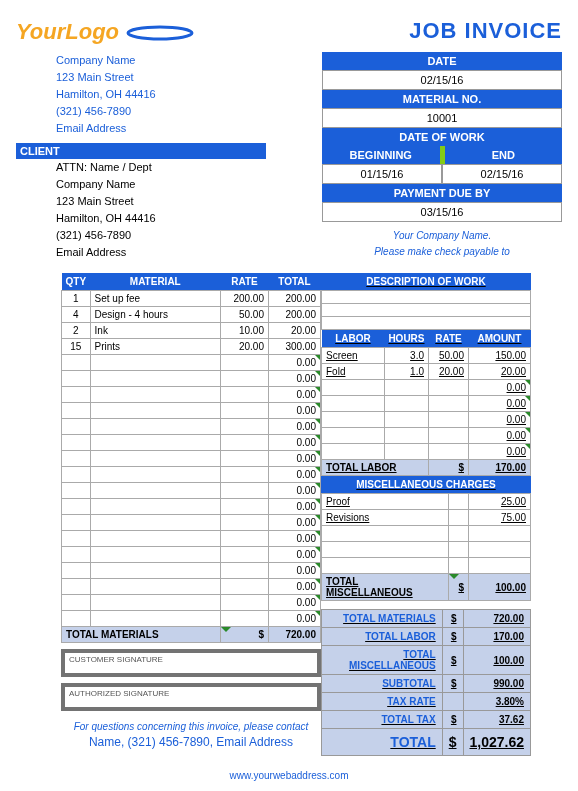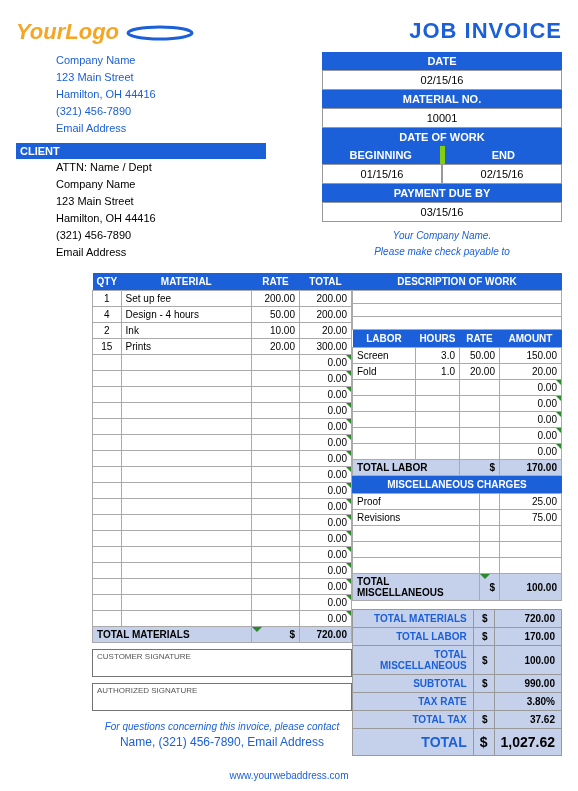--- a/index.html
+++ b/index.html
@@ -12,31 +12,31 @@
 .left-col { width: 250px; }
 .right-col { width: 240px; }
 .company-info div, .client-info div { color: #1b5fd9; font-size: 11px; line-height: 17px; margin-left: 40px; }
 .client-info div { color: #000; }
 .client-header { background: #1b5fd9; color: #fff; font-weight: bold; padding: 2px 4px; font-size: 11px; margin-top: 6px; }
 .hdr { background: #1b5fd9; color: #fff; font-weight: bold; text-align: center; padding: 3px 0; font-size: 11px; }
 .val { border: 1px solid #999; text-align: center; padding: 3px 0; font-size: 11px; background:#fff; }
 .split2 { display: flex; }
 .split2 > div { flex: 1; }
 .payable { color: #1b5fd9; text-align: center; font-style: italic; font-size: 10px; line-height: 16px; margin-top: 6px; }
-.tables-row { display: flex; justify-content: flex-end; margin-top: 12px; margin-left: 45px; }
+.tables-row { display: flex; justify-content: flex-start; margin-top: 12px; margin-left: 45px; }
 table { border-collapse: collapse; width: 100%; font-size: 10px; }
 th { background: #1b5fd9; color: #fff; padding: 3px 4px; font-size: 10px; text-align: center; }
 td { border: 1px solid #aaa; padding: 2px 4px; height: 16px; }
 .num { text-align: right; }
 .ctr { text-align: center; }
 .left-tbl { width: 260px; }
-.right-tbl-col { width: 210px; }
+.right-tbl-col { width: 210px; text-decoration: underline; }
 .total-row td { background: #c5d1ea; font-weight: bold; }
 .subhdr { background: #1b5fd9; color: #fff; font-weight: bold; text-align: center; padding: 3px 0; font-size: 10px; }
-.sig-box { border:1px solid #737373; margin-top:6px; height:28px; padding:2px 4px; font-size:8px; color:#555; }
+.sig-box { border:4px solid #737373; margin-top:6px; height:28px; padding:2px 4px; font-size:8px; color:#555; }
 .contact { margin-top:10px; color:#1b5fd9; font-style:italic; font-size:10px; text-align:center; }
 .contact2 { color:#1b5fd9; font-size:12px; text-align:center; margin-top:3px; }
 .summary-tbl td { background:#c5d1ea; border:1px solid #999; padding:3px 6px; font-weight:bold; color:#1b5fd9; }
 .summary-tbl .amt { color:#000; text-align:right; }
 .summary-tbl .lbl { text-align:right; }
 .grand-row td { font-size:14px; padding:5px 6px; }
 .web { text-align:center; color:#1b5fd9; font-size:10px; margin-top:14px; }
 .mark { position:relative; }
 .mark:after { content:""; position:absolute; top:0; right:0; width:0; height:0; border-left:5px solid transparent; border-top:5px solid #2a8a2a; }
 .tri:after{content:"";position:absolute;top:0;left:0;width:0;height:0;border-right:5px solid transparent;border-top:5px solid #2a8a2a;}

